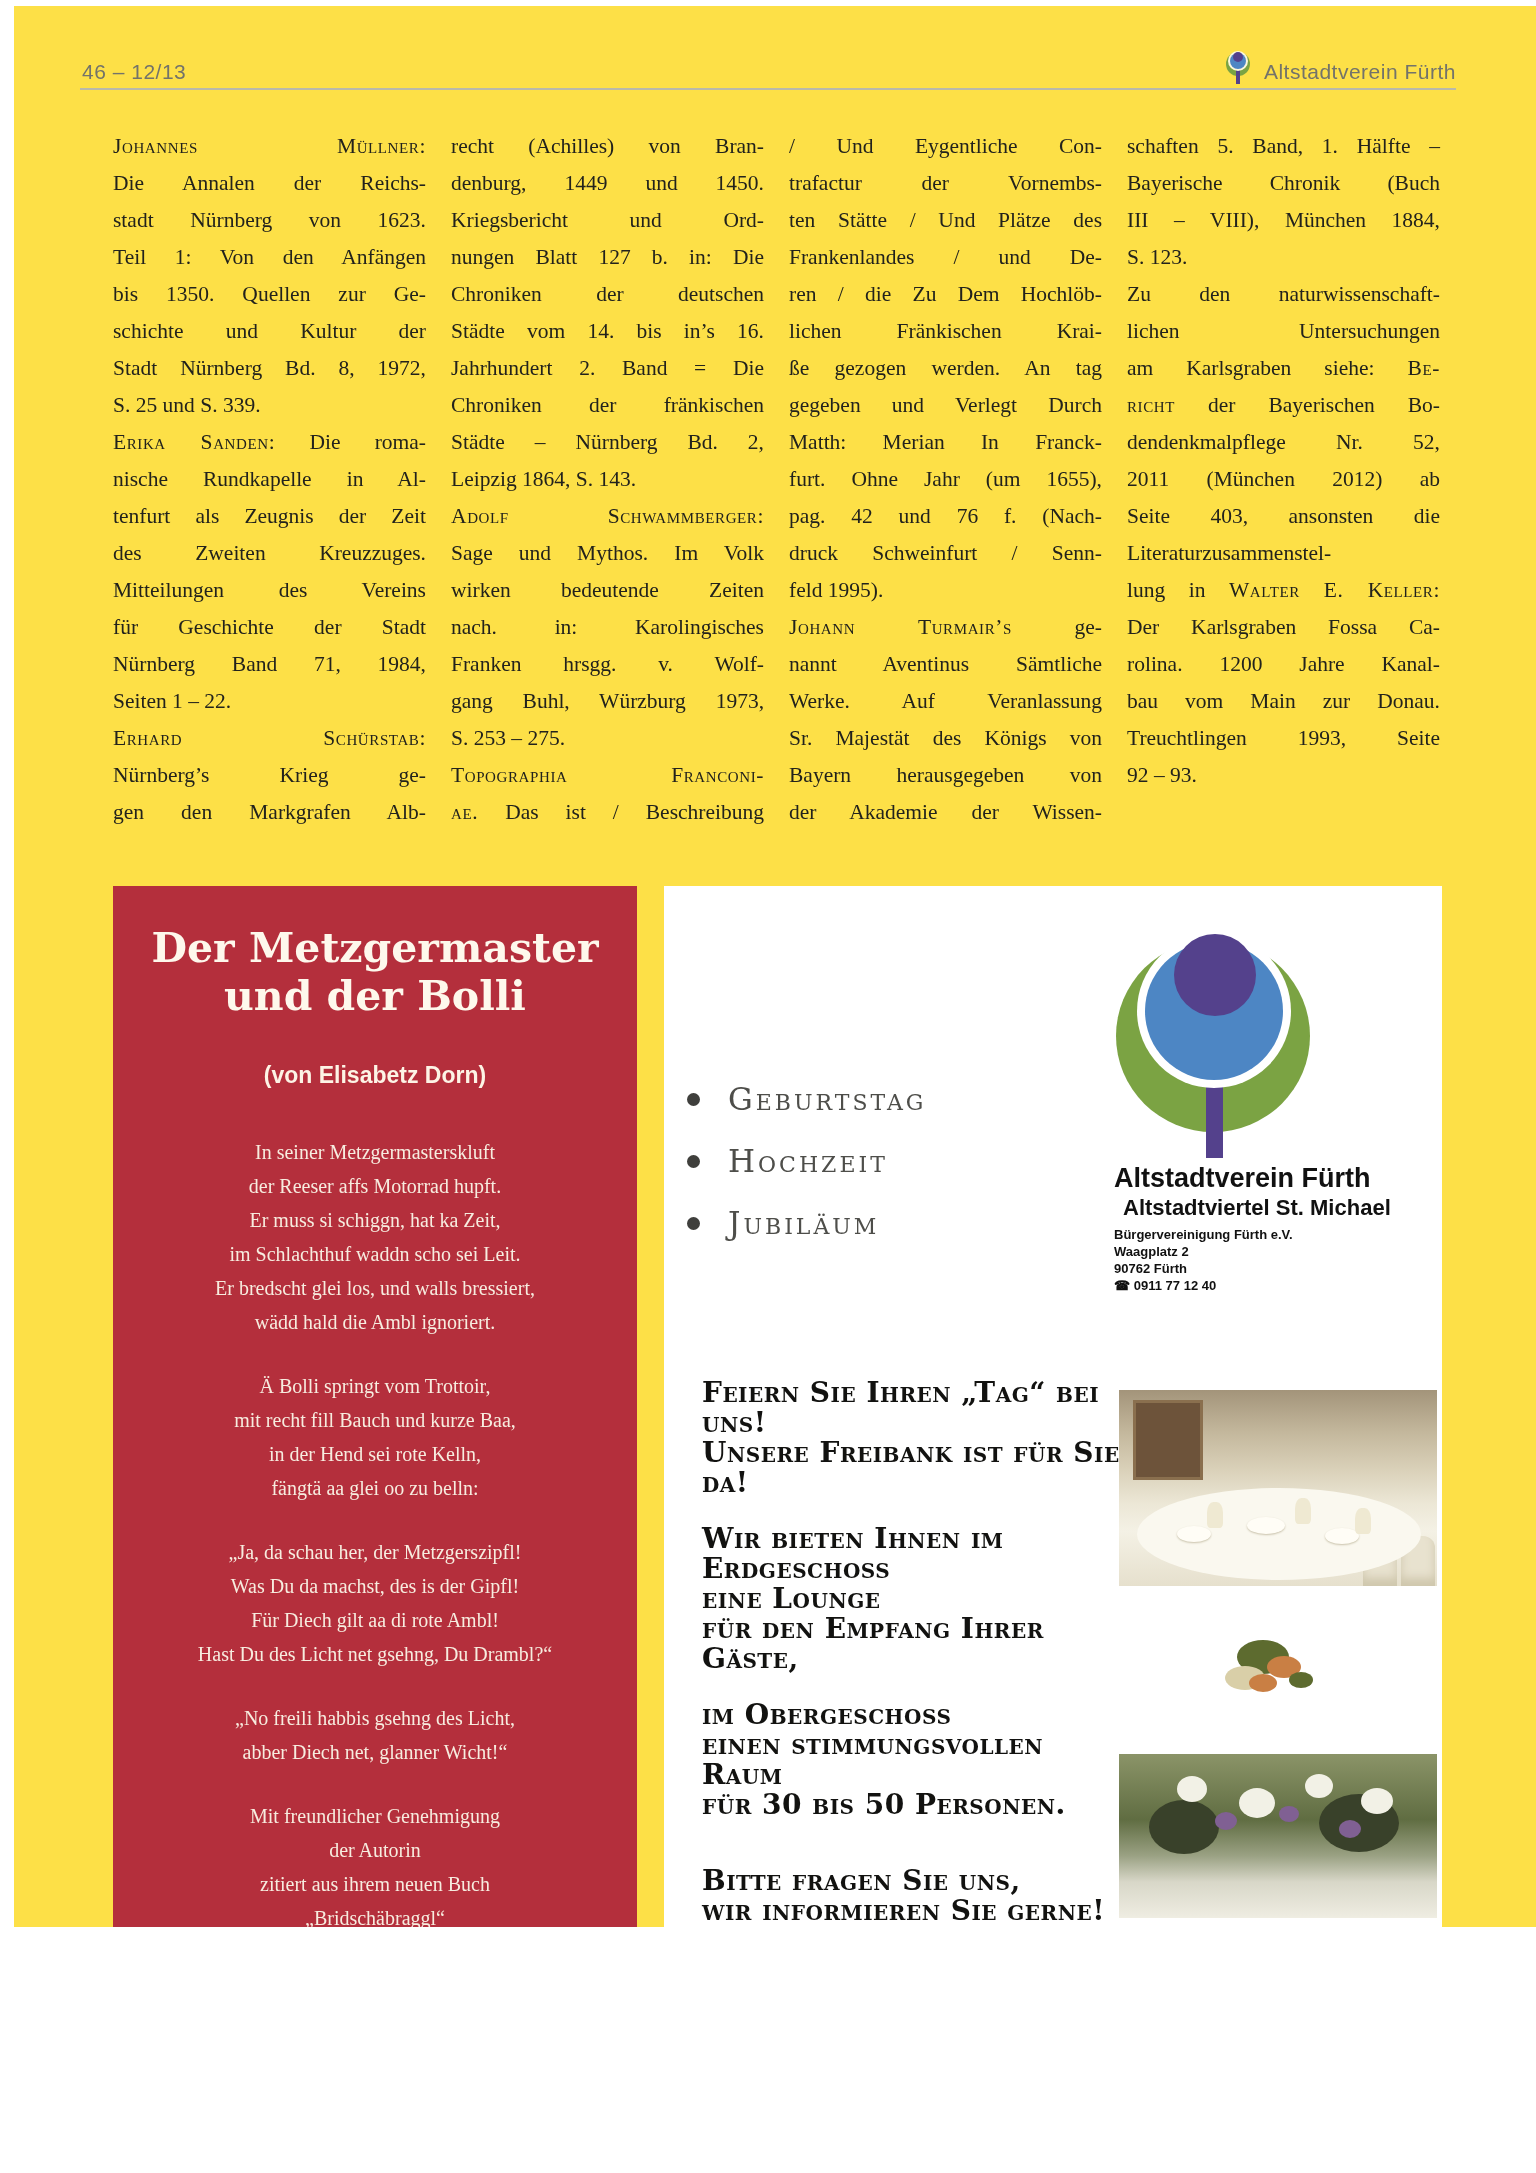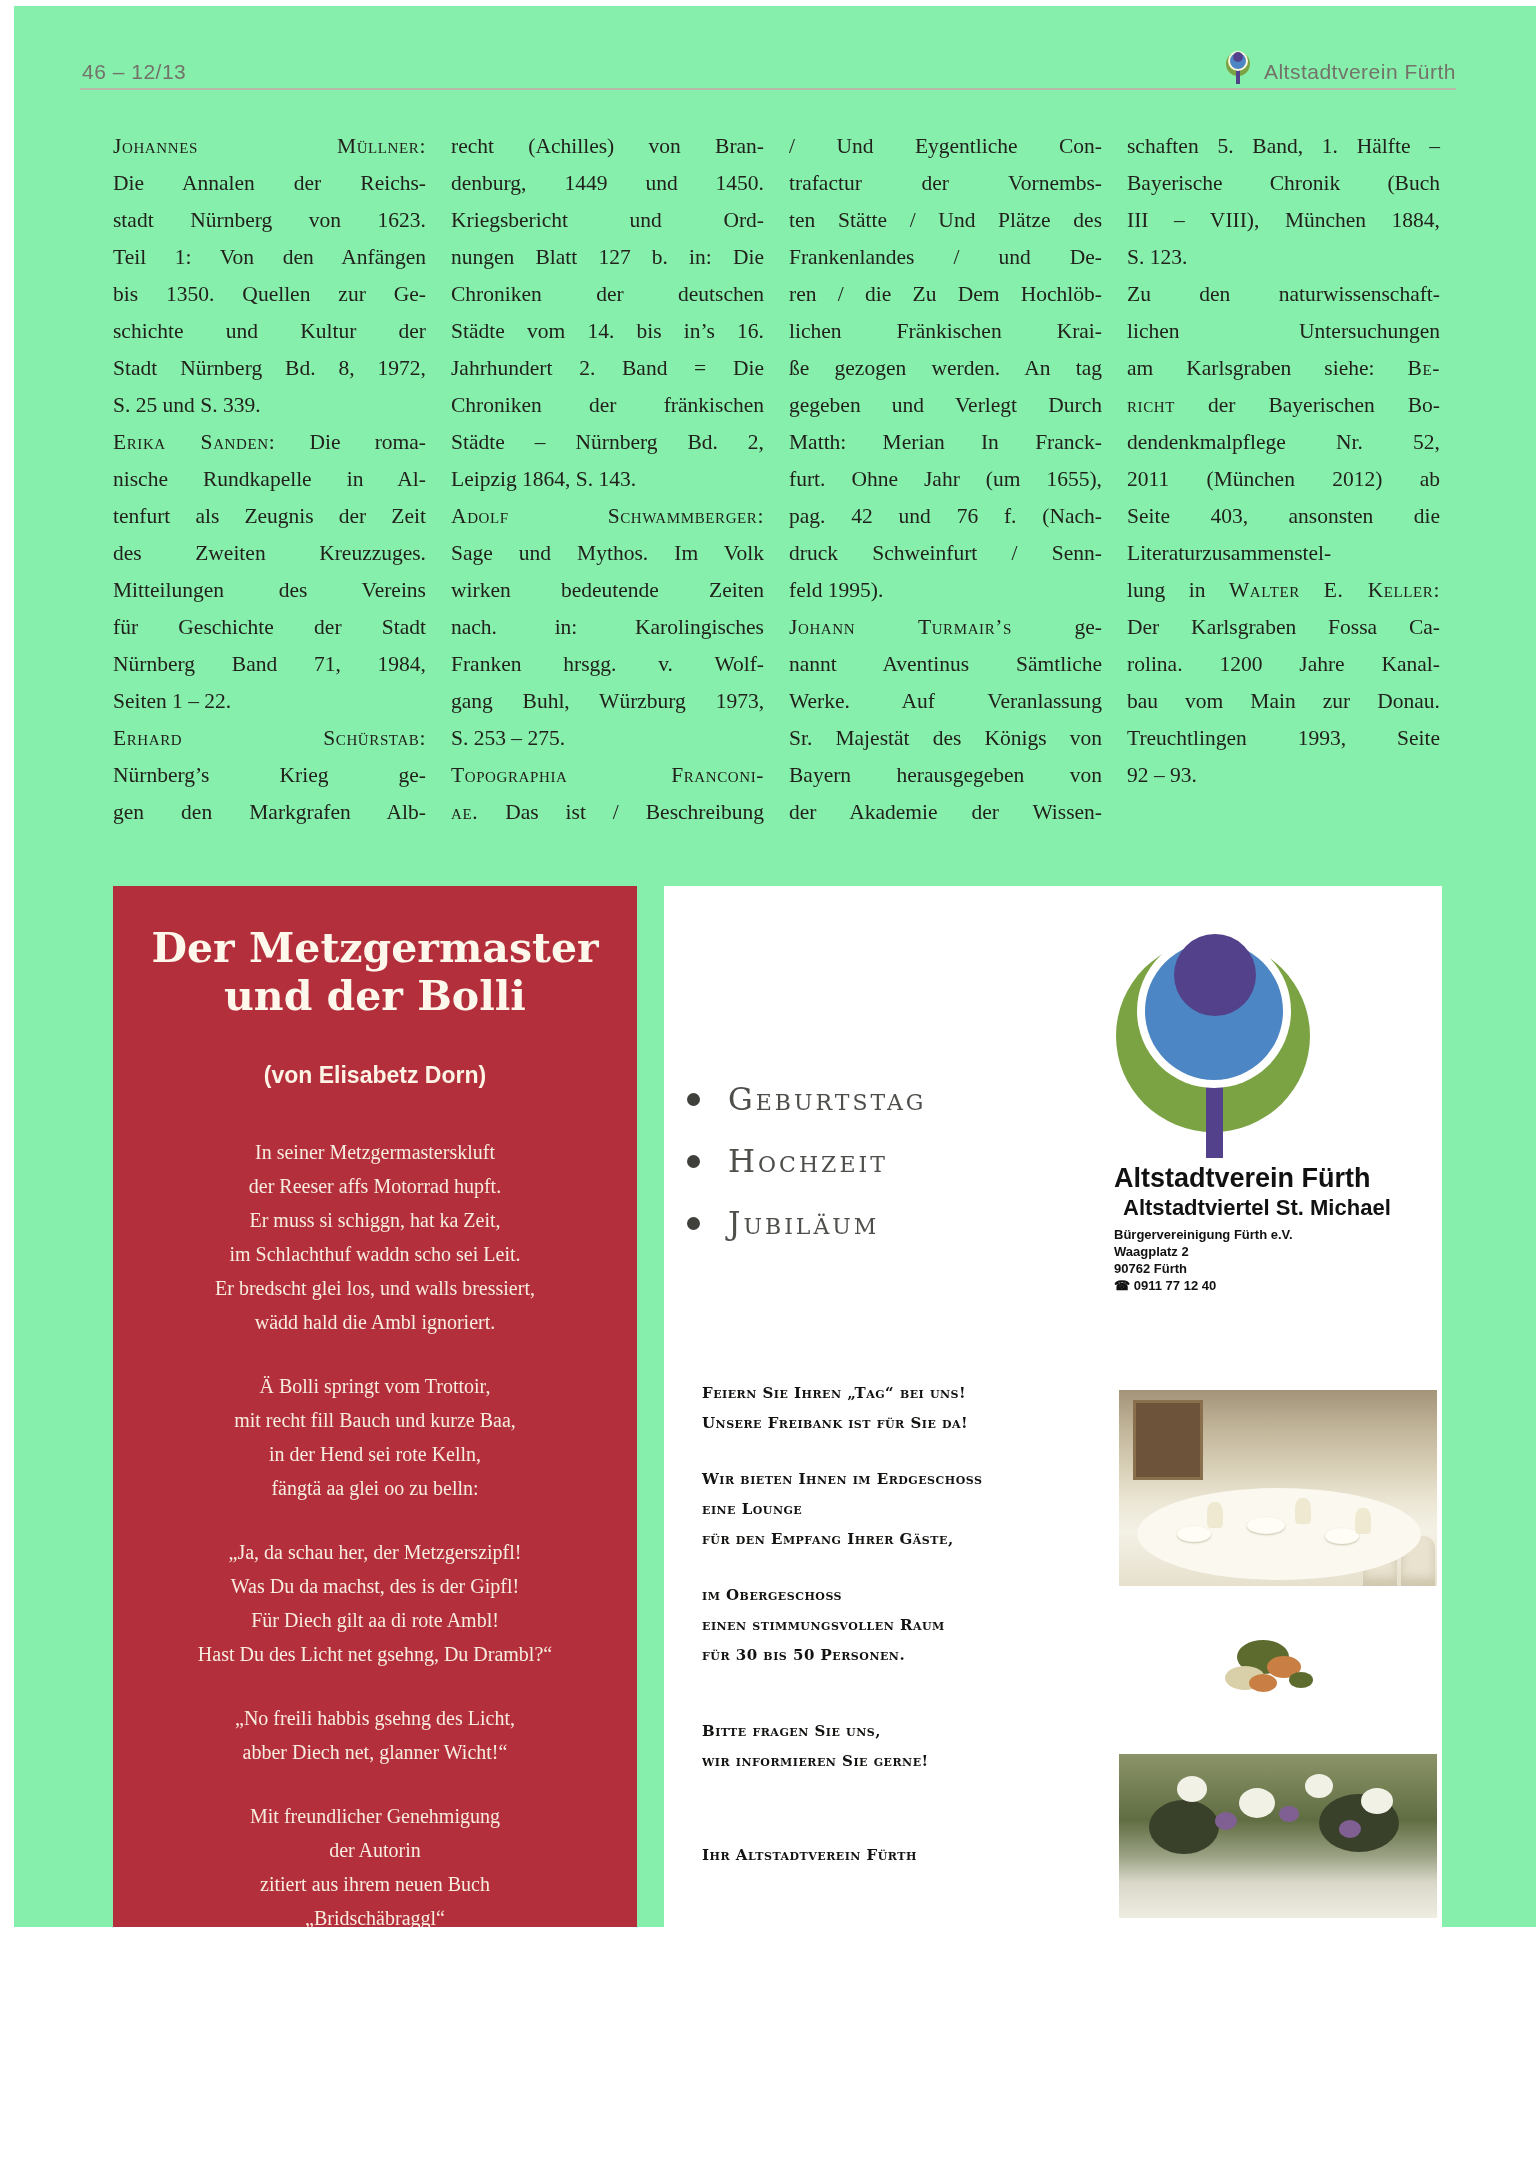--- a/index.html
+++ b/index.html
@@ -1,16 +1,16 @@
 <!DOCTYPE html>
 <html><head>
 <meta charset="utf-8">
 <style>
   html,body{margin:0;padding:0;background:#ffffff;}
-  .page{position:relative;width:1536px;height:1927px;background:#86efac;overflow:hidden;
+  .page{position:relative;width:1536px;height:1927px;background:#fde047;overflow:hidden;
         font-family:"Liberation Serif", serif;color:#1c1c18;}
   .edge-strip-left{position:absolute;left:0;top:0;width:14px;height:100%;background:#ffffff;}
   .edge-strip-top{position:absolute;left:0;top:0;width:100%;height:6px;background:#ffffff;}
 
   
   .header{position:absolute;left:80px;right:80px;top:46px;height:42px;
           font-family:"Liberation Sans",sans-serif;color:#73736a;font-size:21px;letter-spacing:.5px;}
   .header .issue{position:absolute;left:2px;bottom:4px;}
   .header .brand-wrap{position:absolute;right:0;bottom:2px;display:flex;align-items:flex-end;gap:14px;}
   .header .brand{padding-bottom:2px;}
@@ -55,21 +55,21 @@
   .ad-org .name{font-size:27px;font-weight:bold;line-height:32px;}
   .ad-org .district{font-size:22px;font-weight:bold;line-height:28px;margin-left:9px;}
   .ad-org .small{font-size:13px;font-weight:bold;line-height:17px;}
   .ad-org .small.first{margin-top:4px;}
 
   .ad-copy{position:absolute;left:38px;top:492px;width:430px;color:#121210;
            font-family:"DejaVu Serif",serif;font-variant:small-caps;font-weight:bold;}
   .ad-block{margin-bottom:26px;}
   .ad-block.gap-l{margin-bottom:46px;}
   .ad-block.gap-xl{margin-bottom:64px;}
-  .ad-line{font-size:15px;line-height:30px;letter-spacing:.5px;}
+  .ad-line{font-size:28px;line-height:30px;letter-spacing:.5px;}
 
   
   .photo{position:absolute;}
   .photo-banquet{left:455px;top:504px;width:318px;height:196px;
     background:linear-gradient(180deg,#a3947a 0%,#c4b89d 22%,#d9d0b8 40%,#ece7d6 58%,#f4f1e5 72%,#e6e0cd 100%);}
   .pb-mirror{position:absolute;left:14px;top:10px;width:64px;height:74px;background:#6d533a;border:3px solid #8a6f4e;}
   .pb-table{position:absolute;left:18px;bottom:6px;width:284px;height:92px;border-radius:50%;background:#faf8ef;}
   .pb-plate{position:absolute;border-radius:50%;background:#fffdf6;box-shadow:0 1px 2px #c9c2ab;}
   .pb-napkin{position:absolute;width:16px;height:26px;background:#efe9d2;border-radius:40% 40% 20% 20%;}
   .pb-chair{position:absolute;bottom:0;width:34px;height:58px;border-radius:12px 12px 0 0;background:#e8e2cf;box-shadow:inset 0 -8px 10px #cfc7ad;}

